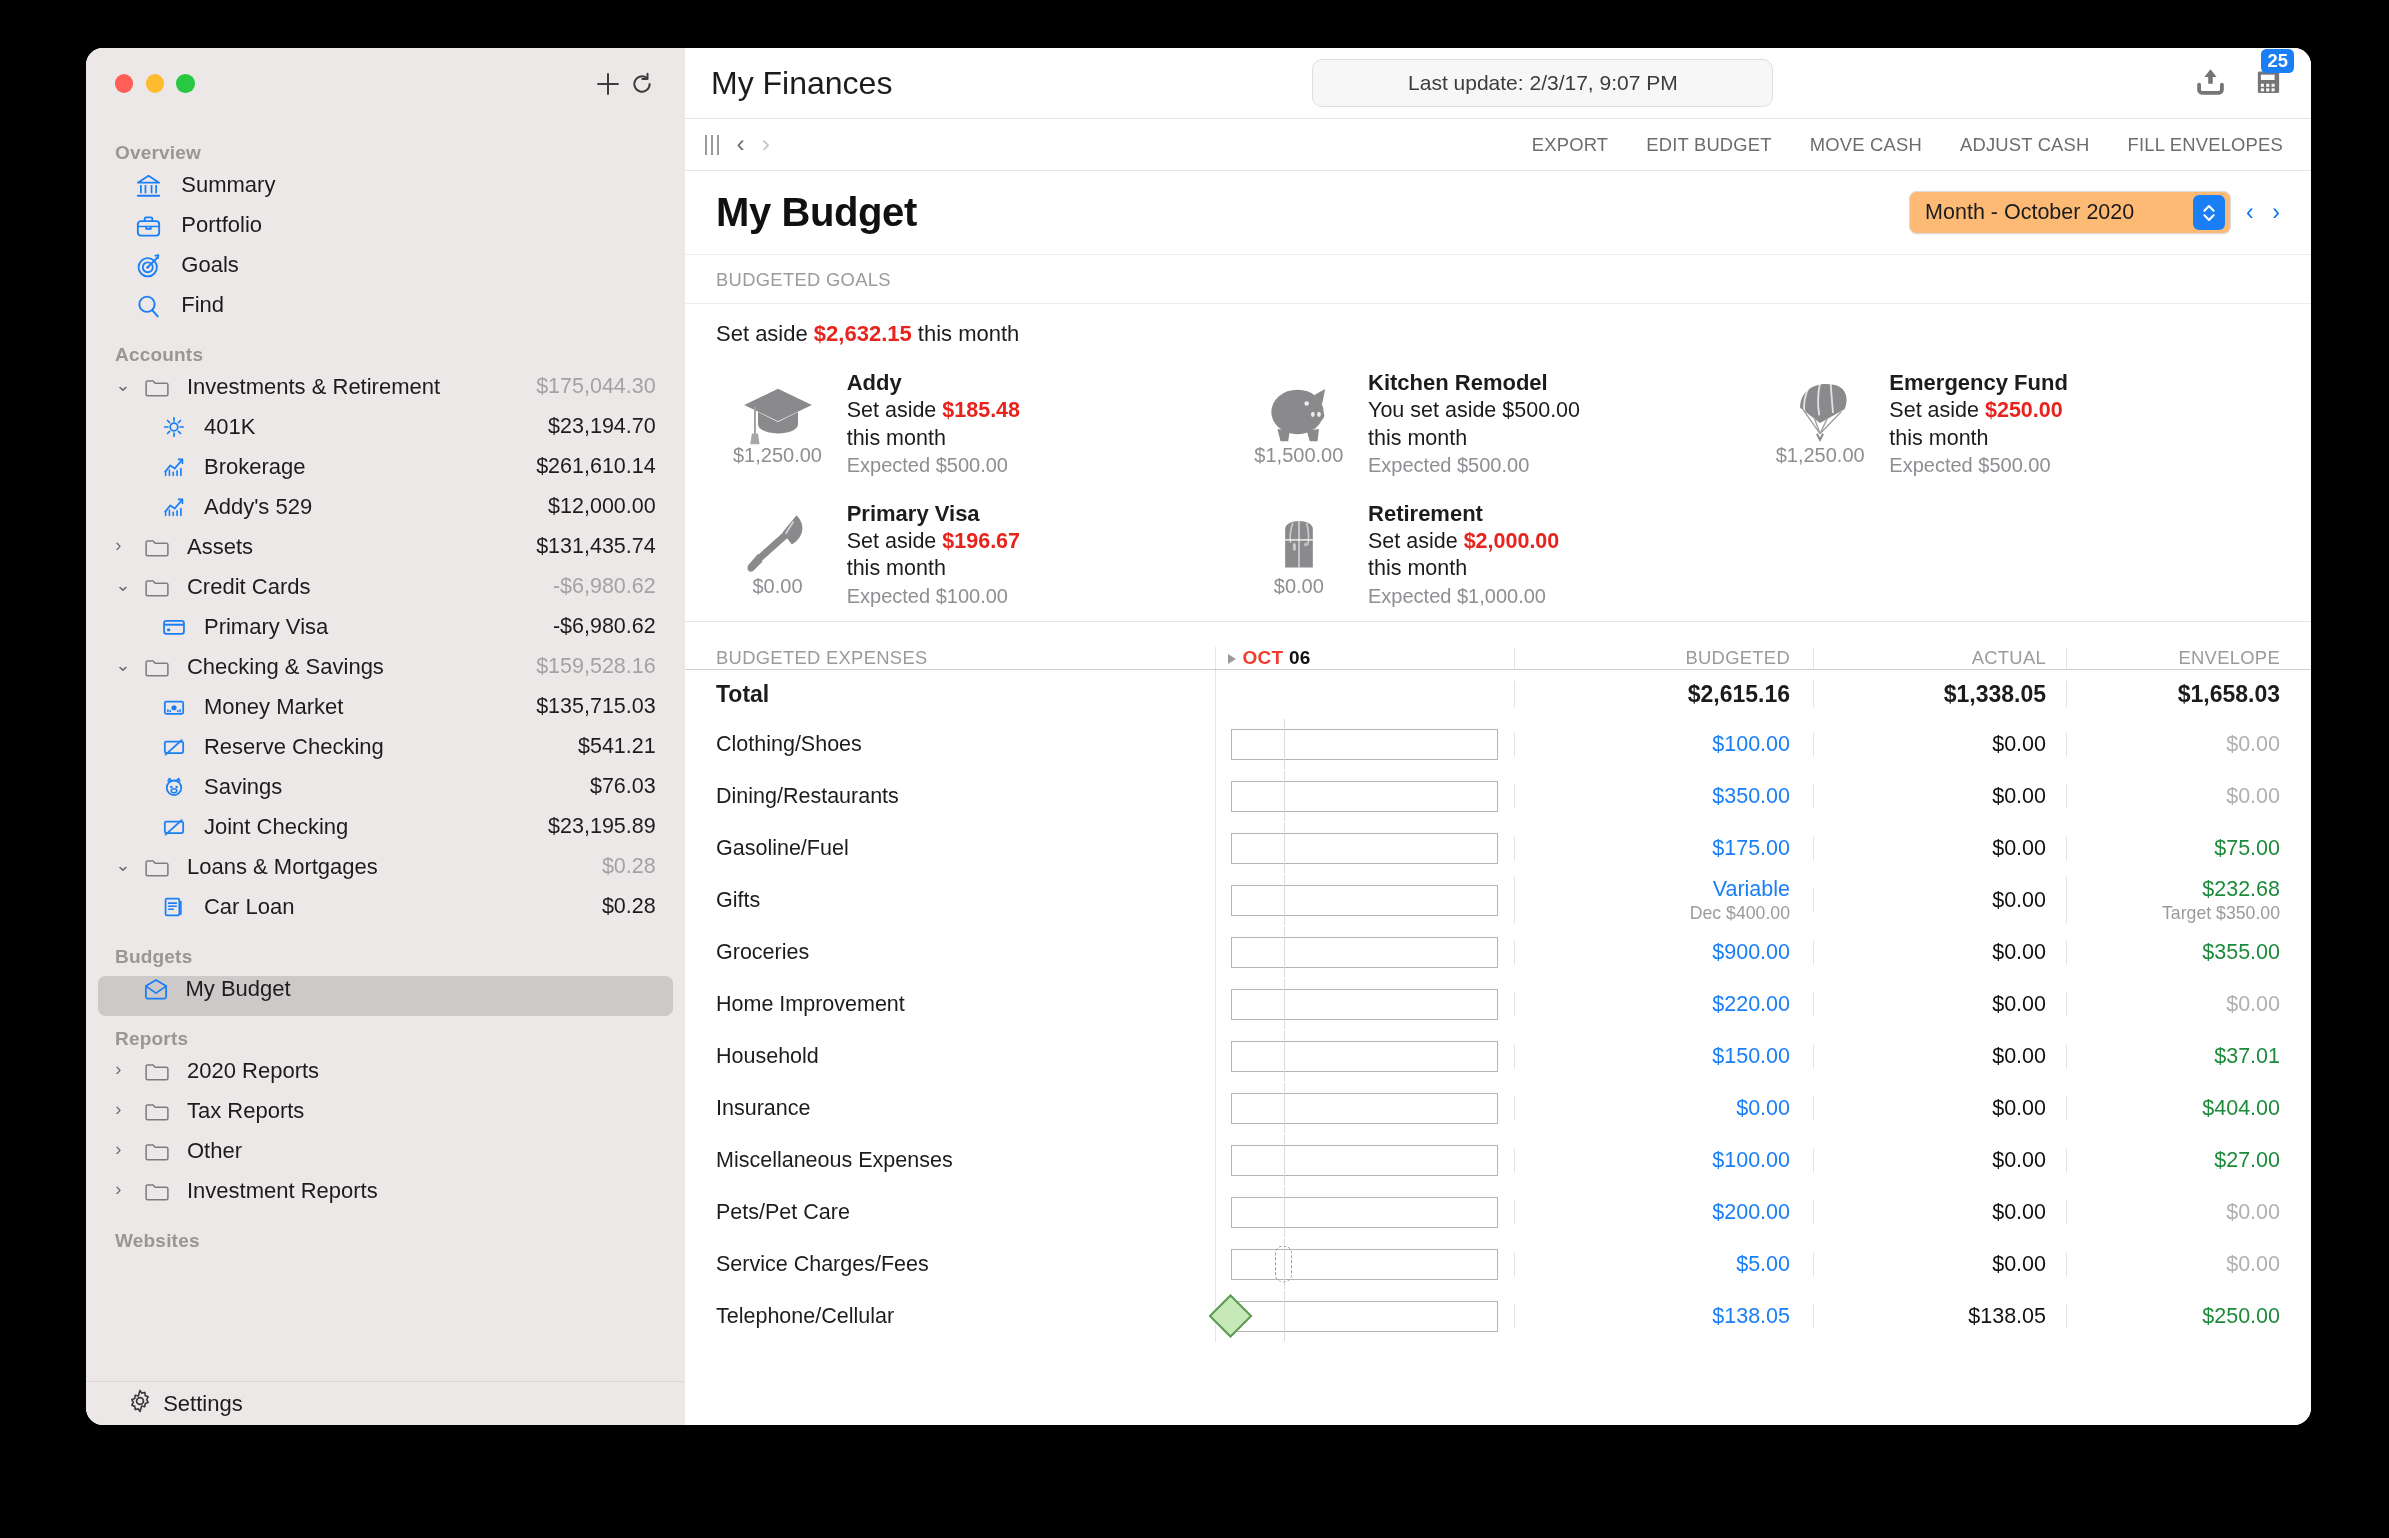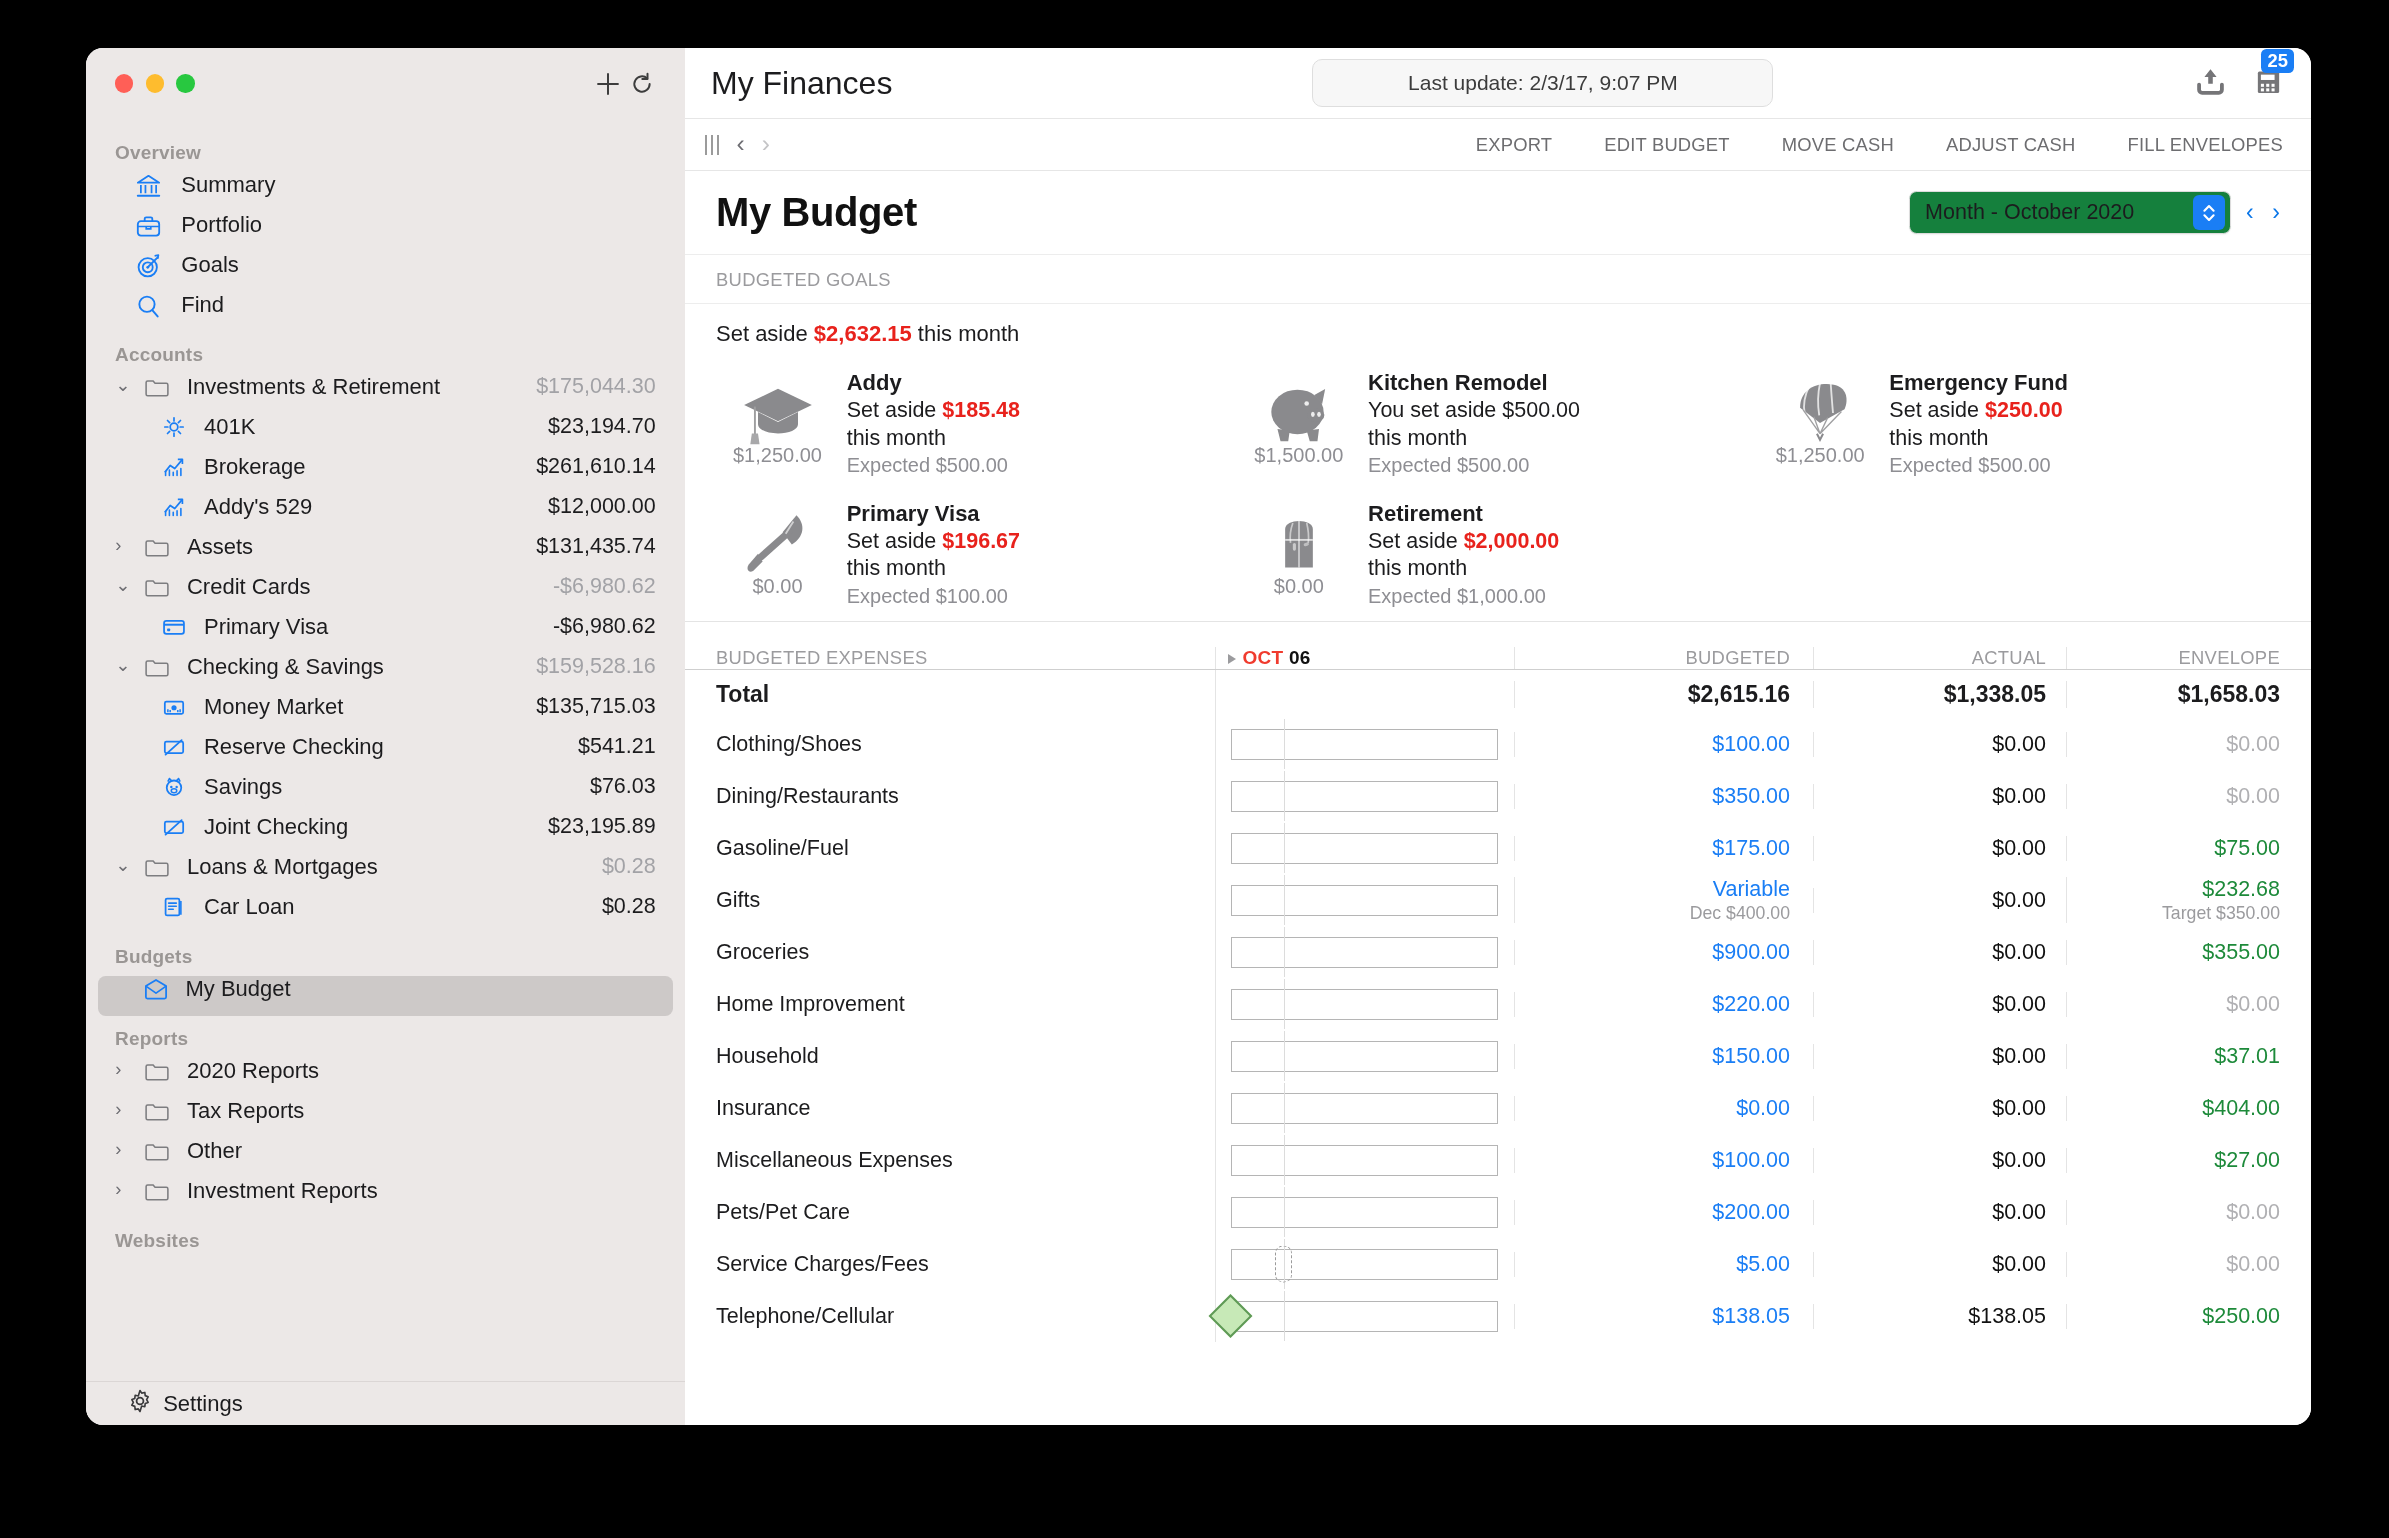--- a/index.html
+++ b/index.html
@@ -162,21 +162,21 @@
     border-bottom: 0.8px solid #e6e6e6;
     gap: 0;
   }
   .nav-group { display: flex; align-items: center; gap: 17px; }
   .hamb { display: flex; gap: 3.8px; }
   .hamb i { display:block; width: 2.3px; height: 20px; background: #9b9b9b; }
   .chev { font-size: 24.6px; line-height: 1; font-weight: 500; }
   .chev.dark { color: #6e6e73; }
   .chev.light { color: #c4c4c6; }
   .act-spacer { flex: 1; }
-  .actions { display: flex; gap: 52px; align-items: center; }
+  .actions { display: flex; gap: 38px; align-items: center; }
   .action {
     font-size: 18.4px;
     color: #6d6d70;
     letter-spacing: 0.2px;
     white-space: nowrap;
   }
 
   .m-heading {
     height: 84px;
     flex: 0 0 84px;
@@ -186,21 +186,21 @@
     border-bottom: 0.8px solid #ededed;
   }
   .page-title { font-size: 40px; font-weight: 700; color: #111; letter-spacing: -0.4px; }
   .head-spacer { flex: 1; }
   .month-ctl { display: flex; align-items: center; gap: 12.3px; }
   .select {
     height: 43px;
     min-width: 322px;
     border: 0.8px solid #dcdcdc;
     border-radius: 7.7px;
-    background: #15803d;
+    background: #fdba74;
     display: flex;
     align-items: center;
     padding: 0 4.6px 0 15.4px;
     font-size: 21.5px;
     color: #1c1c1e;
     box-shadow: 0 0.8px 1.5px rgba(0,0,0,.05);
   }
   .select .sv { flex: 1; white-space: nowrap; }
   .stepper {
     width: 32px; height: 35px;

